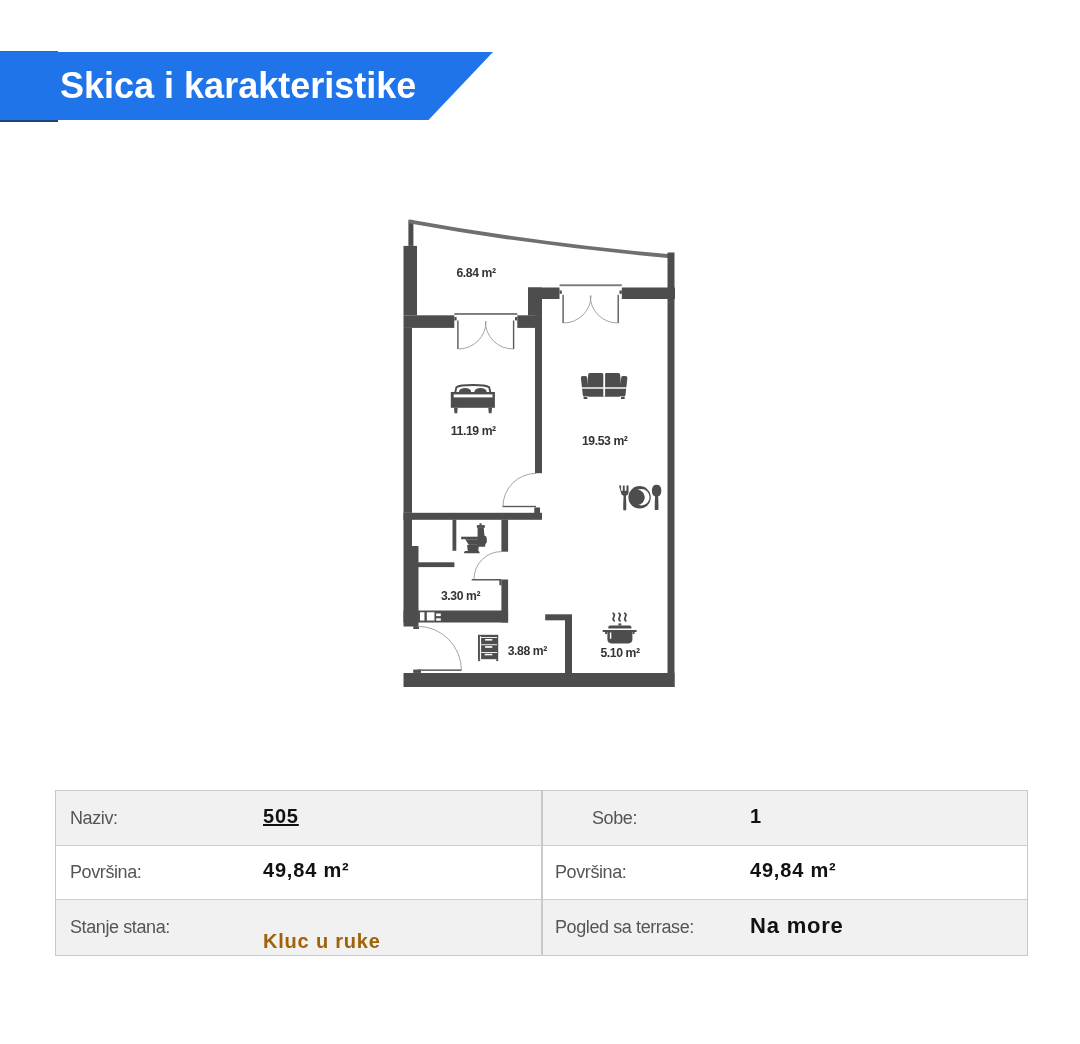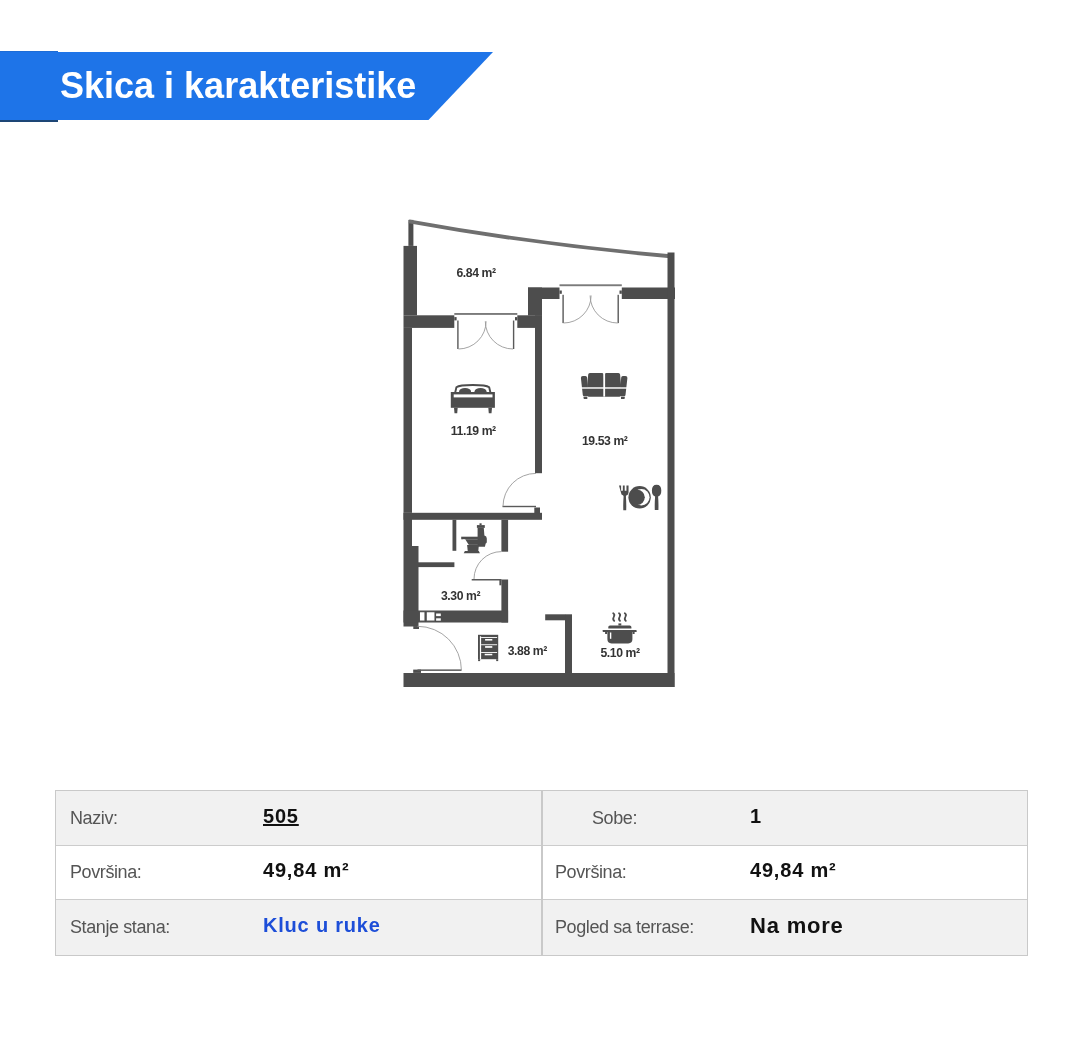--- a/index.html
+++ b/index.html
@@ -206,21 +206,21 @@
   <div class="abs" style="left:14px;top:0;height:38px;line-height:54px;font-size:18px;letter-spacing:-0.4px;color:#555555;">Naziv:</div>
 
   <div class="abs" style="left:207px;top:-2px;height:54px;line-height:54px;font-size:20px;letter-spacing:0.8px;font-weight:bold;color:#111111;text-decoration:underline;">505</div>
 
   <div class="abs" style="left:14px;top:54px;height:55px;line-height:55px;font-size:18px;letter-spacing:-0.4px;color:#555555;">Površina:</div>
 
   <div class="abs" style="left:207px;top:52px;height:55px;line-height:55px;font-size:20px;letter-spacing:0.8px;font-weight:bold;color:#111111;">49,84 m²</div>
 
   <div class="abs" style="left:14px;top:109px;height:55px;line-height:55px;font-size:18px;letter-spacing:-0.4px;color:#555555;text-align:center;">Stanje stana:</div>
 
-  <div class="abs" style="left:207px;top:107px;height:55px;line-height:55px;font-size:20px;letter-spacing:0.8px;font-weight:bold;color:#1d4ed8;">Kluc u ruke</div>
+  <div class="abs" style="left:207px;top:123px;height:55px;line-height:55px;font-size:20px;letter-spacing:0.8px;font-weight:bold;color:#a16207;">Kluc u ruke</div>
 
   <div class="abs" style="left:499px;top:0;height:54px;line-height:54px;font-size:18px;letter-spacing:-0.4px;color:#555555;margin-left:37px;">Sobe:</div>
 
   <div class="abs" style="left:694px;top:-2px;height:54px;line-height:54px;font-size:20px;letter-spacing:0.8px;font-weight:bold;color:#111111;">1</div>
 
   <div class="abs" style="left:499px;top:54px;height:55px;line-height:55px;font-size:18px;letter-spacing:-0.4px;color:#555555;">Površina:</div>
 
   <div class="abs" style="left:694px;top:52px;height:55px;line-height:55px;font-size:20px;letter-spacing:0.8px;font-weight:bold;color:#111111;">49,84 m²</div>
 
   <div class="abs" style="left:499px;top:109px;height:55px;line-height:55px;font-size:18px;letter-spacing:-0.4px;color:#555555;">Pogled sa terrase:</div>

